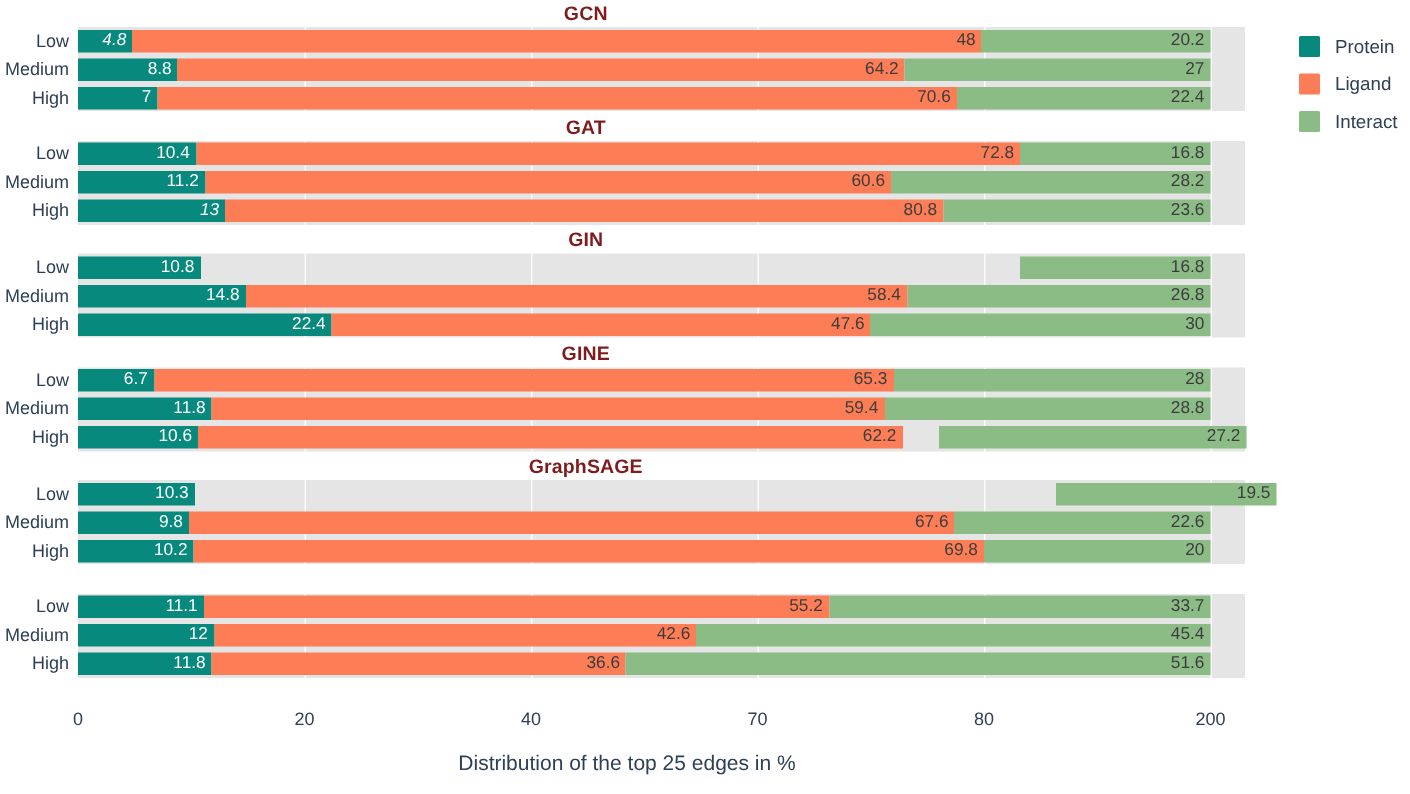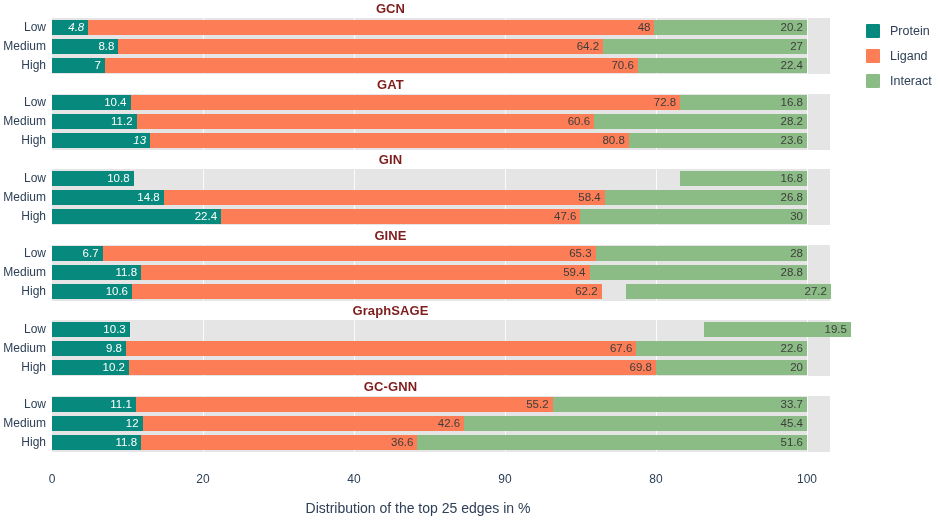--- a/index.html
+++ b/index.html
@@ -430,21 +430,20 @@
                 </div>
                 <div class="seg seg-interact" style="left: 80%; width: 20%;">
                   <span class="seg-label">20</span>
                 </div>
               </div>
             </div>
           </div>
         </div>
       </div>
       <div class="panel">
-        <div class="panel-title">GC-GNN</div>
         <div class="panel-plot">
           <div class="gridline" style="left: 19.408%;"></div>
           <div class="gridline" style="left: 38.816%;"></div>
           <div class="gridline" style="left: 58.224%;"></div>
           <div class="gridline" style="left: 77.632%;"></div>
           <div class="gridline" style="left: 97.04%;"></div>
           <div class="rows">
             <div class="row r0">
               <div class="row-label">Low</div>
               <div class="bar-track">
@@ -489,23 +488,23 @@
             </div>
           </div>
         </div>
       </div>
     </div>
 
   <div class="axis" id="x-axis">
       <div class="tick" style="left: 0%;">0</div>
       <div class="tick" style="left: 19.408%;">20</div>
       <div class="tick" style="left: 38.816%;">40</div>
-      <div class="tick" style="left: 58.224%;">90</div>
+      <div class="tick" style="left: 58.224%;">70</div>
       <div class="tick" style="left: 77.632%;">80</div>
-      <div class="tick" style="left: 97.04%;">100</div>
+      <div class="tick" style="left: 97.04%;">200</div>
     </div>
 
   <div class="axis-title">Distribution of the top 25 edges in %</div>
 
   <div class="legend" id="legend">
       <div class="legend-item">
         <span class="legend-swatch" style="background: rgb(7, 138, 125);"></span>
         <span class="legend-text">Protein</span>
       </div>
       <div class="legend-item">

